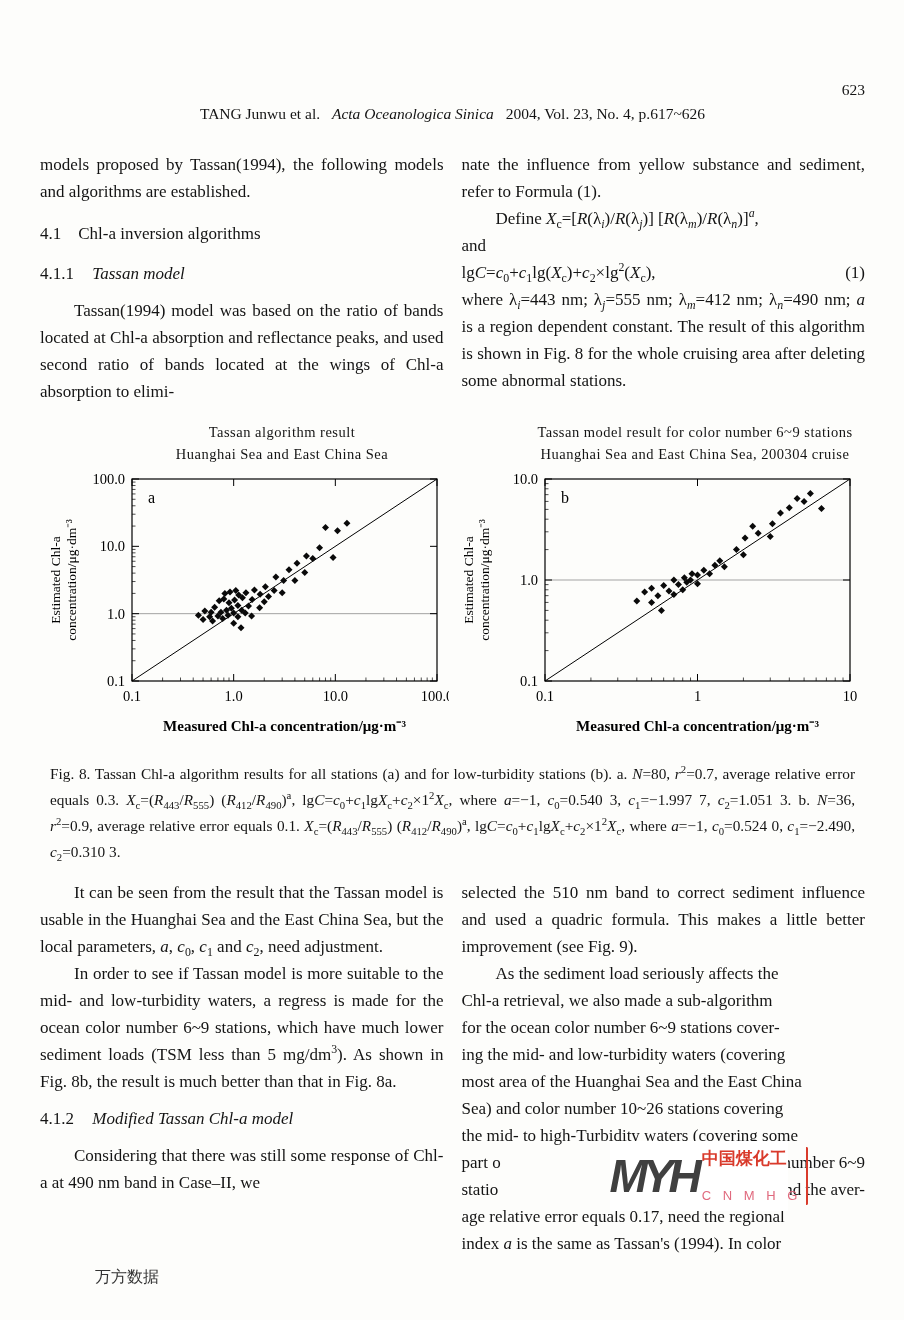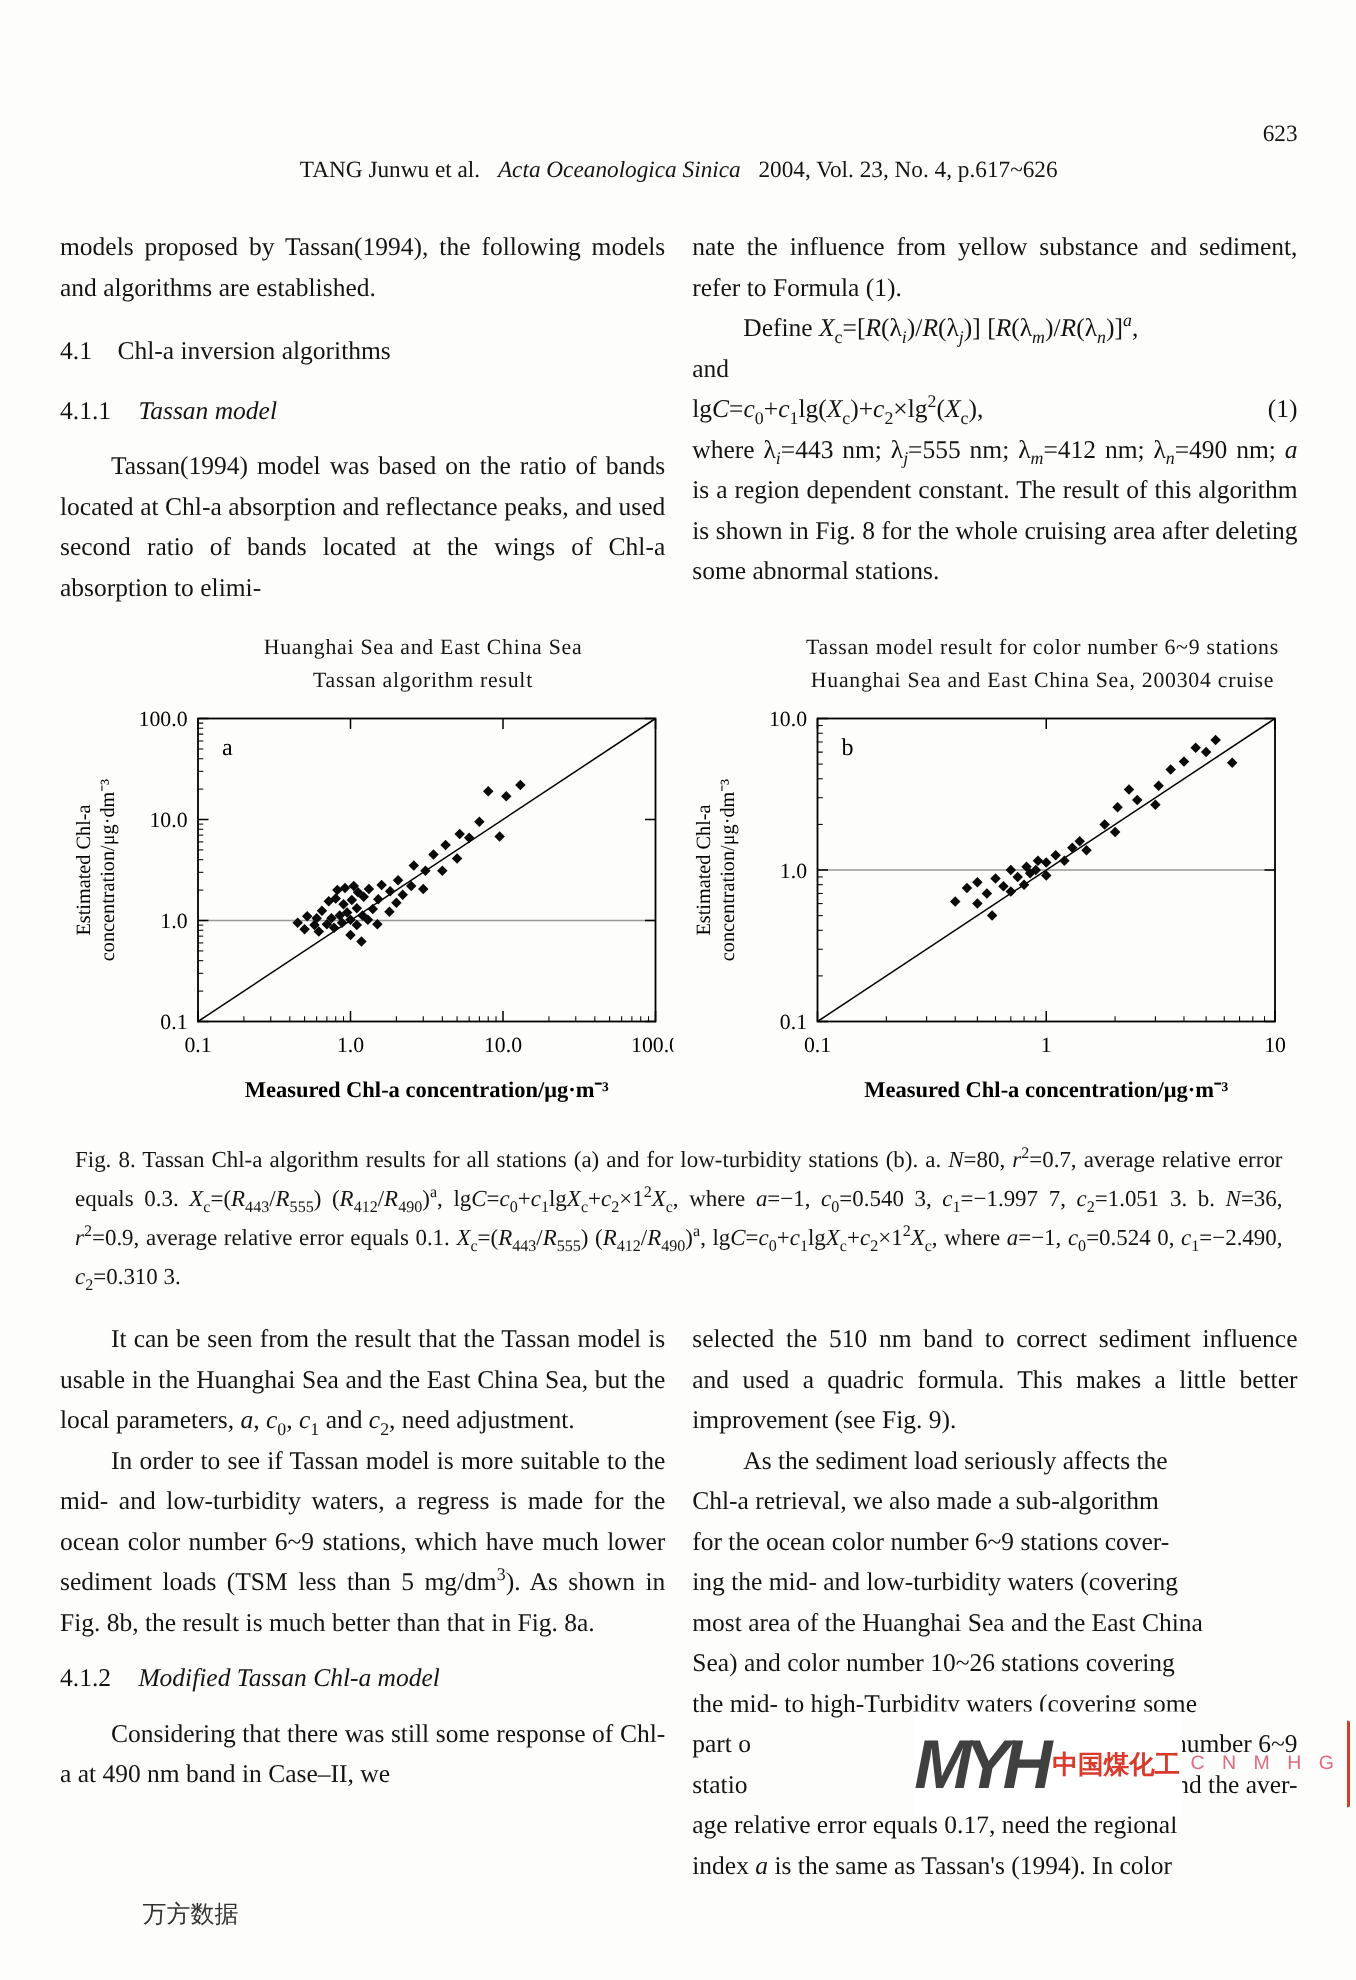--- a/index.html
+++ b/index.html
@@ -31,21 +31,21 @@
   .bottom-cols { margin-top:14px; }
   .line { white-space:nowrap; overflow:hidden; }
   .obscured-line { display:flex; justify-content:space-between; white-space:nowrap; }
   .right-col-bottom { position:relative; }
   .wanfang { position:absolute; left:95px; bottom:30px; font-size:16px; color:#333;
              font-family:"Liberation Sans", sans-serif; }
   .cnmhg { position:absolute; left:148px; top:262px; width:178px; height:70px;
            background:#fff; display:flex; align-items:center; gap:5px; z-index:5; }
   .cnmhg .big { font-family:"Liberation Sans", sans-serif; font-weight:bold; font-style:italic;
                 font-size:46px; letter-spacing:-5px; color:#404040; line-height:1; }
-  .cnmhg .logo-col { display:flex; flex-direction:row; justify-content:flex-start; gap:7px; }
+  .cnmhg .logo-col { display:flex; flex-direction:column; justify-content:flex-start; gap:20px; }
   .cnmhg .cn { color:#d93a2b; font-weight:bold; font-size:17px; line-height:19px;
                font-family:"Liberation Sans", sans-serif; white-space:nowrap; }
   .cnmhg .en { color:#e06a7e; font-size:13px; letter-spacing:4px; line-height:15px;
                font-family:"Liberation Sans", sans-serif; white-space:nowrap; }
   .cnmhg .bracket { width:12px; height:58px; border:2px solid #d93a2b; border-left:none;
                     border-radius:0 12px 12px 0; }
 </style>
 </head>
 <body>
 
@@ -76,22 +76,22 @@
         <div class="formula-row">
           <span>lg<i>C</i>=<i>c</i><sub>0</sub>+<i>c</i><sub>1</sub>lg(<i>X</i><sub>c</sub>)+<i>c</i><sub>2</sub>×lg<sup>2</sup>(<i>X</i><sub>c</sub>),</span>
           <span>(1)</span>
         </div>
         <p class="para">where λ<sub><i>i</i></sub>=443 nm; λ<sub><i>j</i></sub>=555 nm; λ<sub><i>m</i></sub>=412 nm; λ<sub><i>n</i></sub>=490 nm; <i>a</i> is a region dependent constant.  The result of this algorithm is shown in Fig. 8 for the whole cruising area after deleting some abnormal stations.</p>
       </div>
     </div>
 
     <div class="figure-block">
       <div class="chart">
+        <div class="chart-title">Tassan algorithm result</div>
         <div class="chart-title">Huanghai Sea and East China Sea</div>
-        <div class="chart-title">Tassan algorithm result</div>
         <div class="chart-canvas"><svg width="405" height="272">
               <line x1="88" y1="144.66666666666669" x2="393" y2="144.66666666666669" stroke="#999" stroke-width="0.9"></line>
               <line x1="88" y1="212" x2="393" y2="10" stroke="#000" stroke-width="1"></line>
               <rect x="88" y="10" width="305" height="202" fill="none" stroke="#000" stroke-width="1.2"></rect>
               <line x1="88" y1="212" x2="88" y2="205" stroke="#000" stroke-width="1"></line>
               <line x1="88" y1="10" x2="88" y2="17" stroke="#000" stroke-width="1"></line>
               <text x="88" y="232" text-anchor="middle" font-size="14.5" font-family="&quot;Liberation Serif&quot;, serif">0.1</text>
               <line x1="118.6047162258381" y1="212" x2="118.6047162258381" y2="208.5" stroke="#000" stroke-width="0.7"></line>
               <line x1="136.5073275631657" y1="212" x2="136.5073275631657" y2="208.5" stroke="#000" stroke-width="0.7"></line>
               <line x1="149.20943245167618" y1="212" x2="149.20943245167618" y2="208.5" stroke="#000" stroke-width="0.7"></line>

